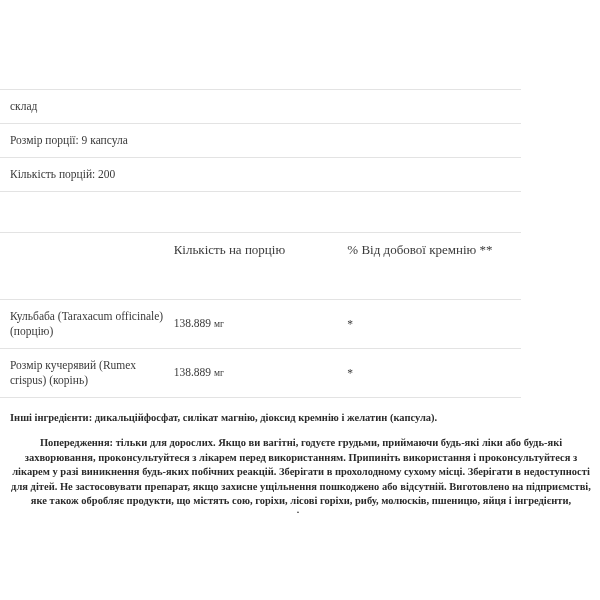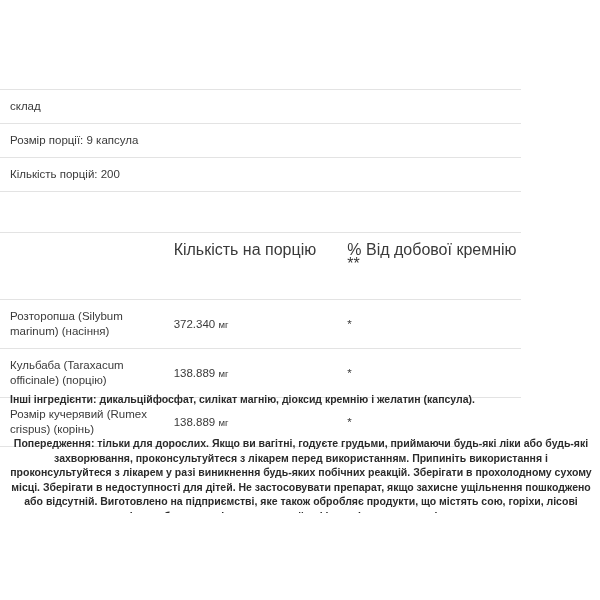--- a/index.html
+++ b/index.html
@@ -14,20 +14,21 @@
     color: #333333;
     -webkit-font-smoothing: antialiased;
   }
 
   .page {
     position: relative;
     width: 600px;
     height: 513px;
     box-sizing: border-box;
     overflow: hidden;
+    font-family: Liberation Serif, serif;
   }
 
   
   .facts {
     position: absolute;
     left: 0;
     top: 89px;
     width: 521px;
   }
 
@@ -68,21 +69,21 @@
     font-size: 9.5px;
   }
 
   .dv-star {
     font-size: 11.5px;
     letter-spacing: 0;
   }
 
   .headlabel {
     display: block;
-    font-size: 16px;
+    font-size: 13px;
     line-height: 14px;
     color: #3a3a3a;
   }
 
   .footnote-row td {
     padding-top: 9px;
     padding-bottom: 9px;
     font-size: 11.5px;
     color: #3a3a3a;
   }
@@ -93,21 +94,21 @@
     top: 0;
     width: 521px;
     height: 1px;
     background: #e3e3e3;
   }
 
   
   .other-ingredients {
     position: absolute;
     left: 10px;
-    top: 392px;
+    top: 411px;
     width: 580px;
     font-size: 10.5px;
     font-weight: bold;
     line-height: 14px;
     color: #2b2b2b;
   }
 
   
   .warning {
     position: absolute;
@@ -144,25 +145,20 @@
         <tr class="headrow">
           <td class="col-name"></td>
           <td class="col-amount">
             <span class="headlabel">Кількість на порцію</span>
           </td>
           <td class="col-dv">
             <span class="headlabel">% Від добової кремнію **</span>
           </td>
         </tr>
 
-        <tr>
-          <td class="col-name">Розторопша (Silybum marinum) (насіння)</td>
-          <td class="col-amount"><span>372.340</span> <span class="unit">мг</span></td>
-          <td class="col-dv"><span class="dv-star">*</span></td>
-        </tr>
 
         <tr>
           <td class="col-name">Кульбаба (Taraxacum officinale) (порцію)</td>
           <td class="col-amount"><span>138.889</span> <span class="unit">мг</span></td>
           <td class="col-dv"><span class="dv-star">*</span></td>
         </tr>
 
         <tr>
           <td class="col-name">Розмір кучерявий (Rumex crispus) (корінь)</td>
           <td class="col-amount"><span>138.889</span> <span class="unit">мг</span></td>

